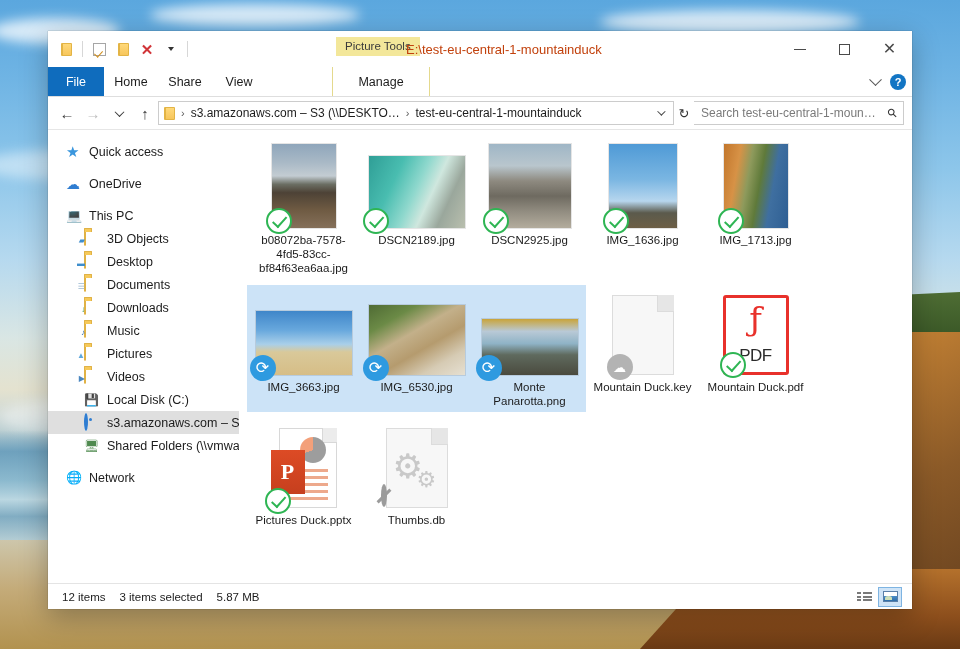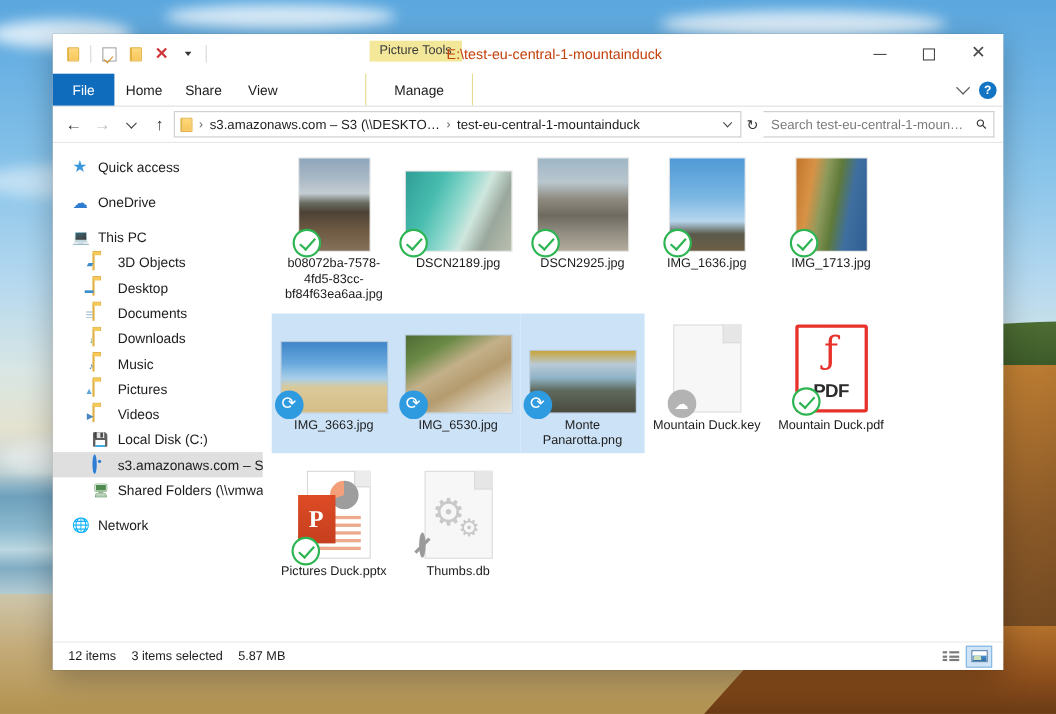--- a/index.html
+++ b/index.html
@@ -270,21 +270,21 @@
   .pdf-icon {
     width: 66px; height: 80px; background: #ffffff; border: 3px solid #e8312b;
     border-radius: 3px; position: relative; display: flex; align-items: flex-end;
     justify-content: center;
   }
   .pdf-icon .swirl {
     position: absolute; top: 4px; left: 50%; transform: translateX(-50%);
     font-size: 34px; color: #e8312b; line-height: 1; font-family: "DejaVu Serif", serif;
   }
   .pdf-icon .pdf-text {
-    font-size: 17px; font-weight: bold; color: #2b2b2b; letter-spacing: -0.5px;
+    font-size: 17px; font-weight: normal; color: #2b2b2b; letter-spacing: -0.5px;
     margin-bottom: 6px;
   }
 
   .ppt-icon { width: 66px; height: 80px; position: relative; }
   .ppt-page {
     position: absolute; right: 0; top: 0; width: 58px; height: 80px;
     background: #ffffff; border: 1px solid #d8d8d8;
   }
   .ppt-page .fold2 {
     position: absolute; right: -1px; top: -1px; width: 15px; height: 15px;

